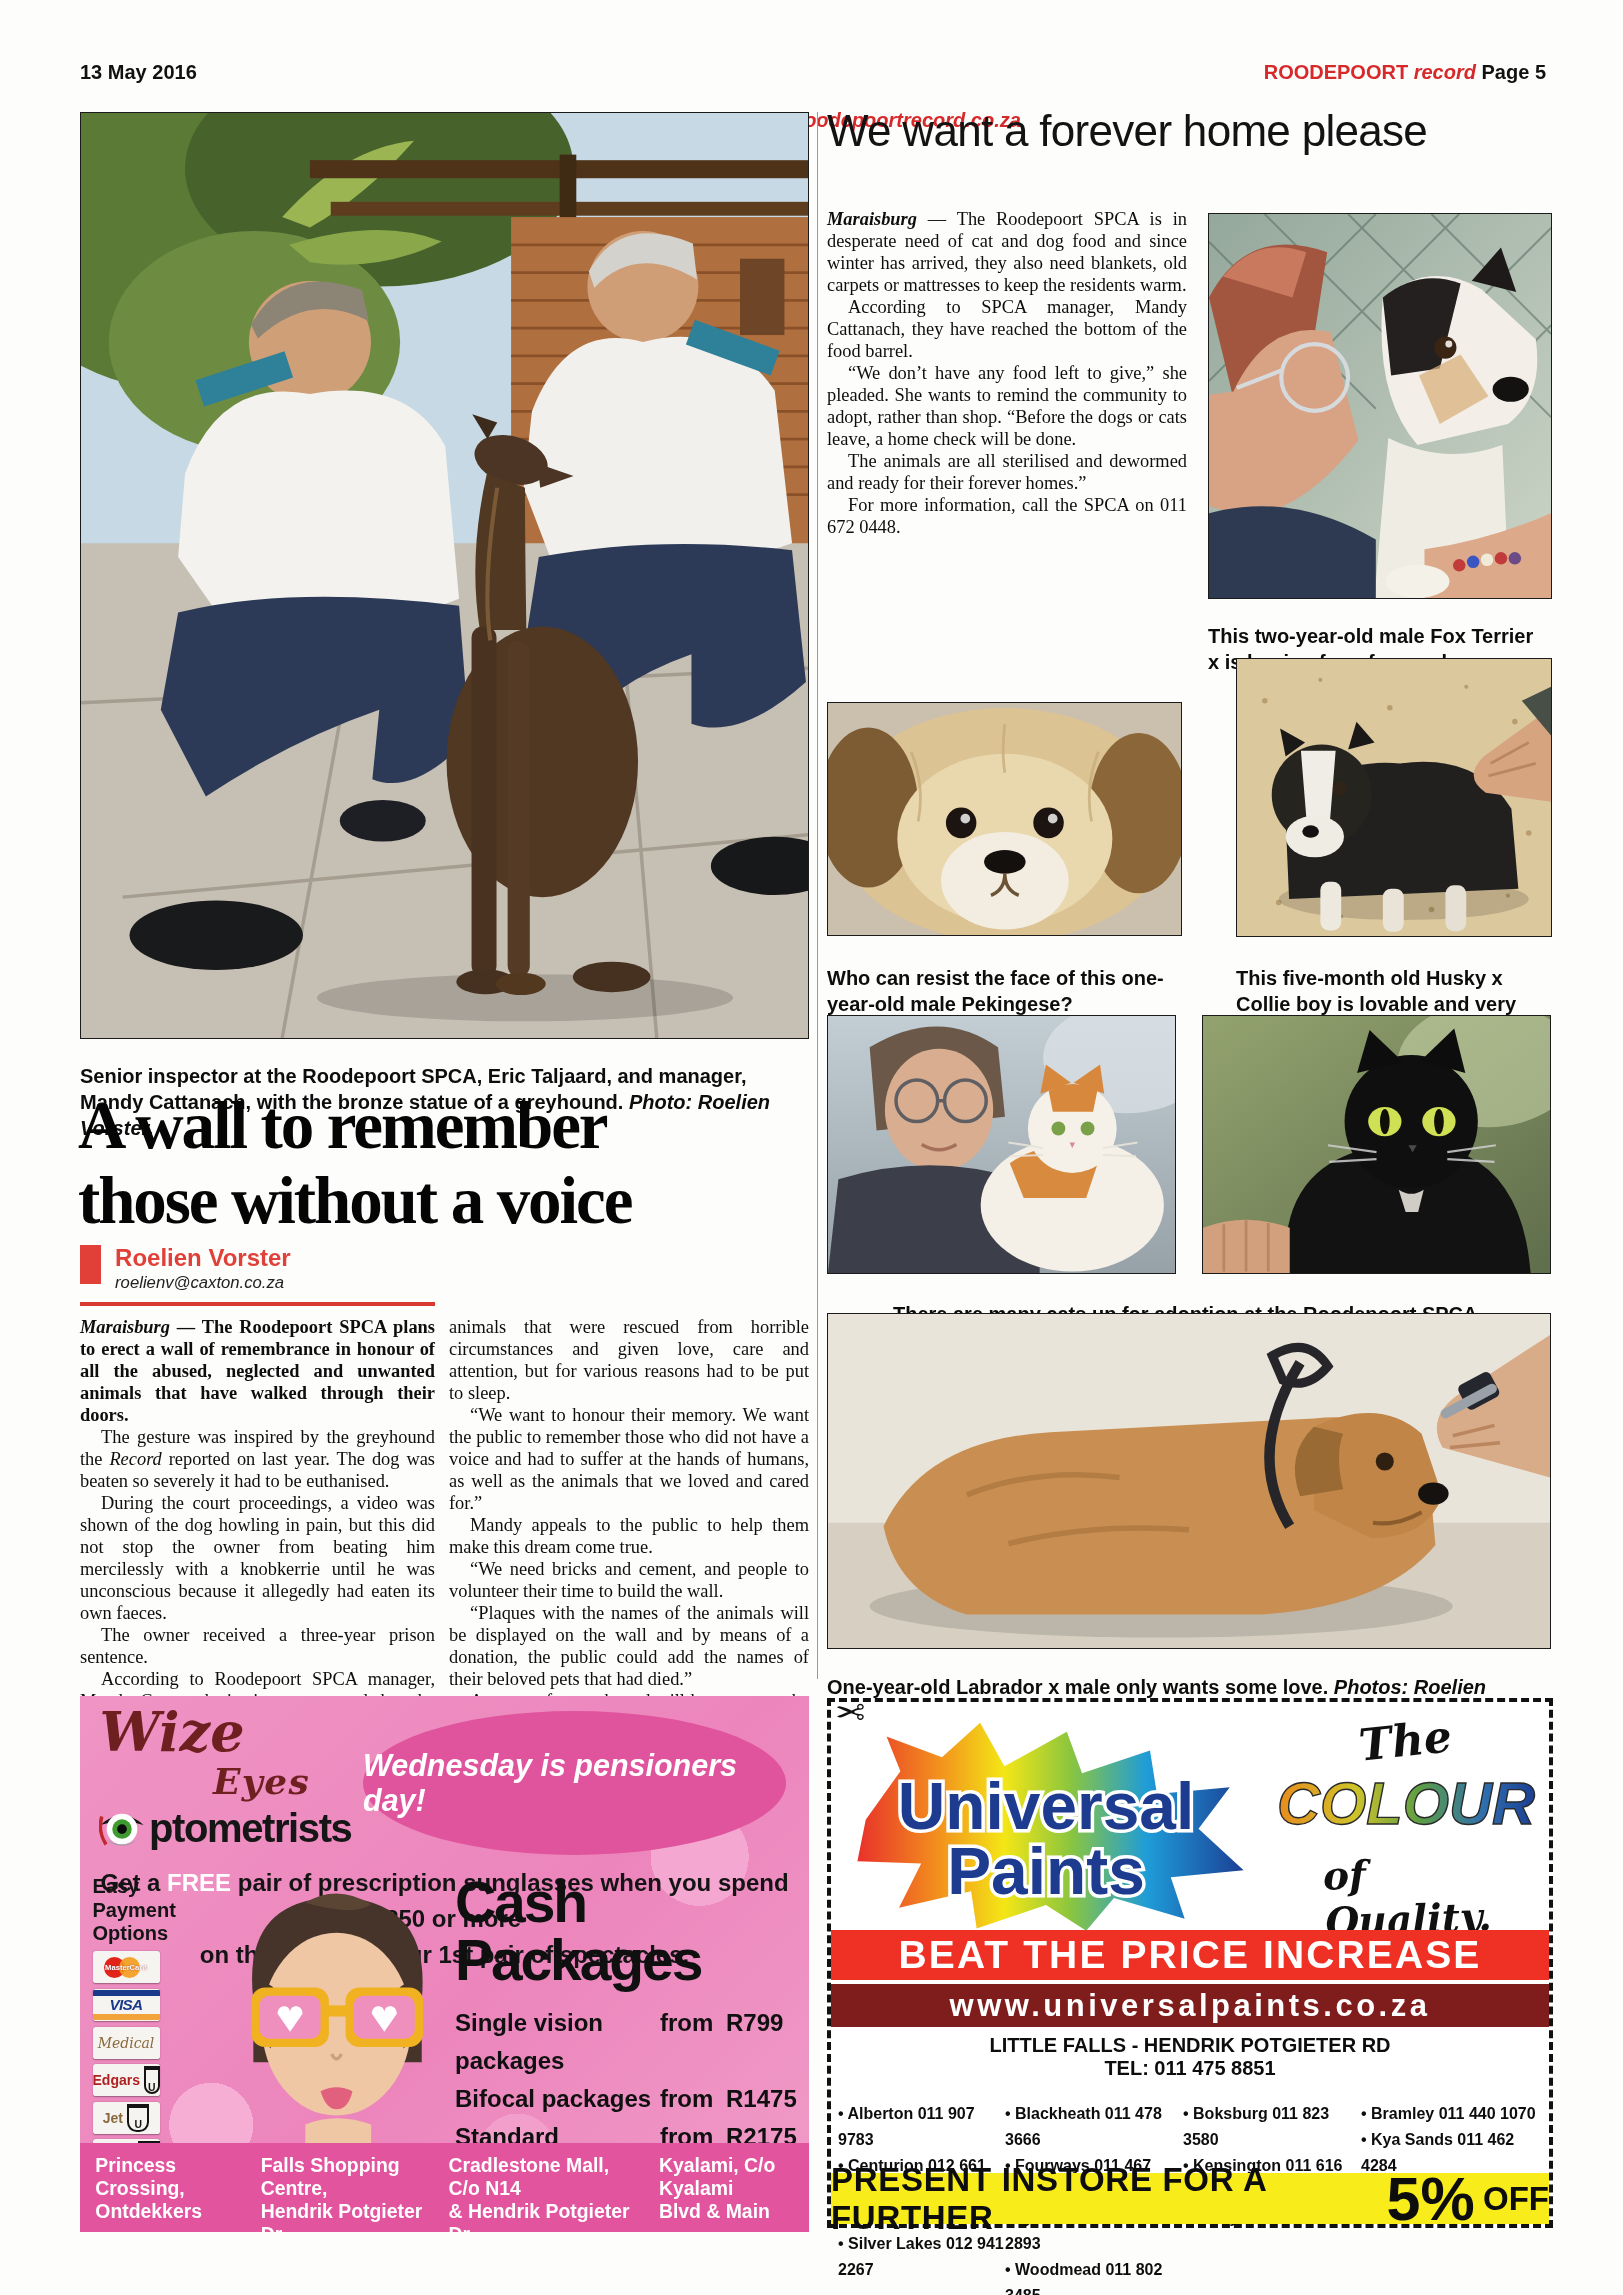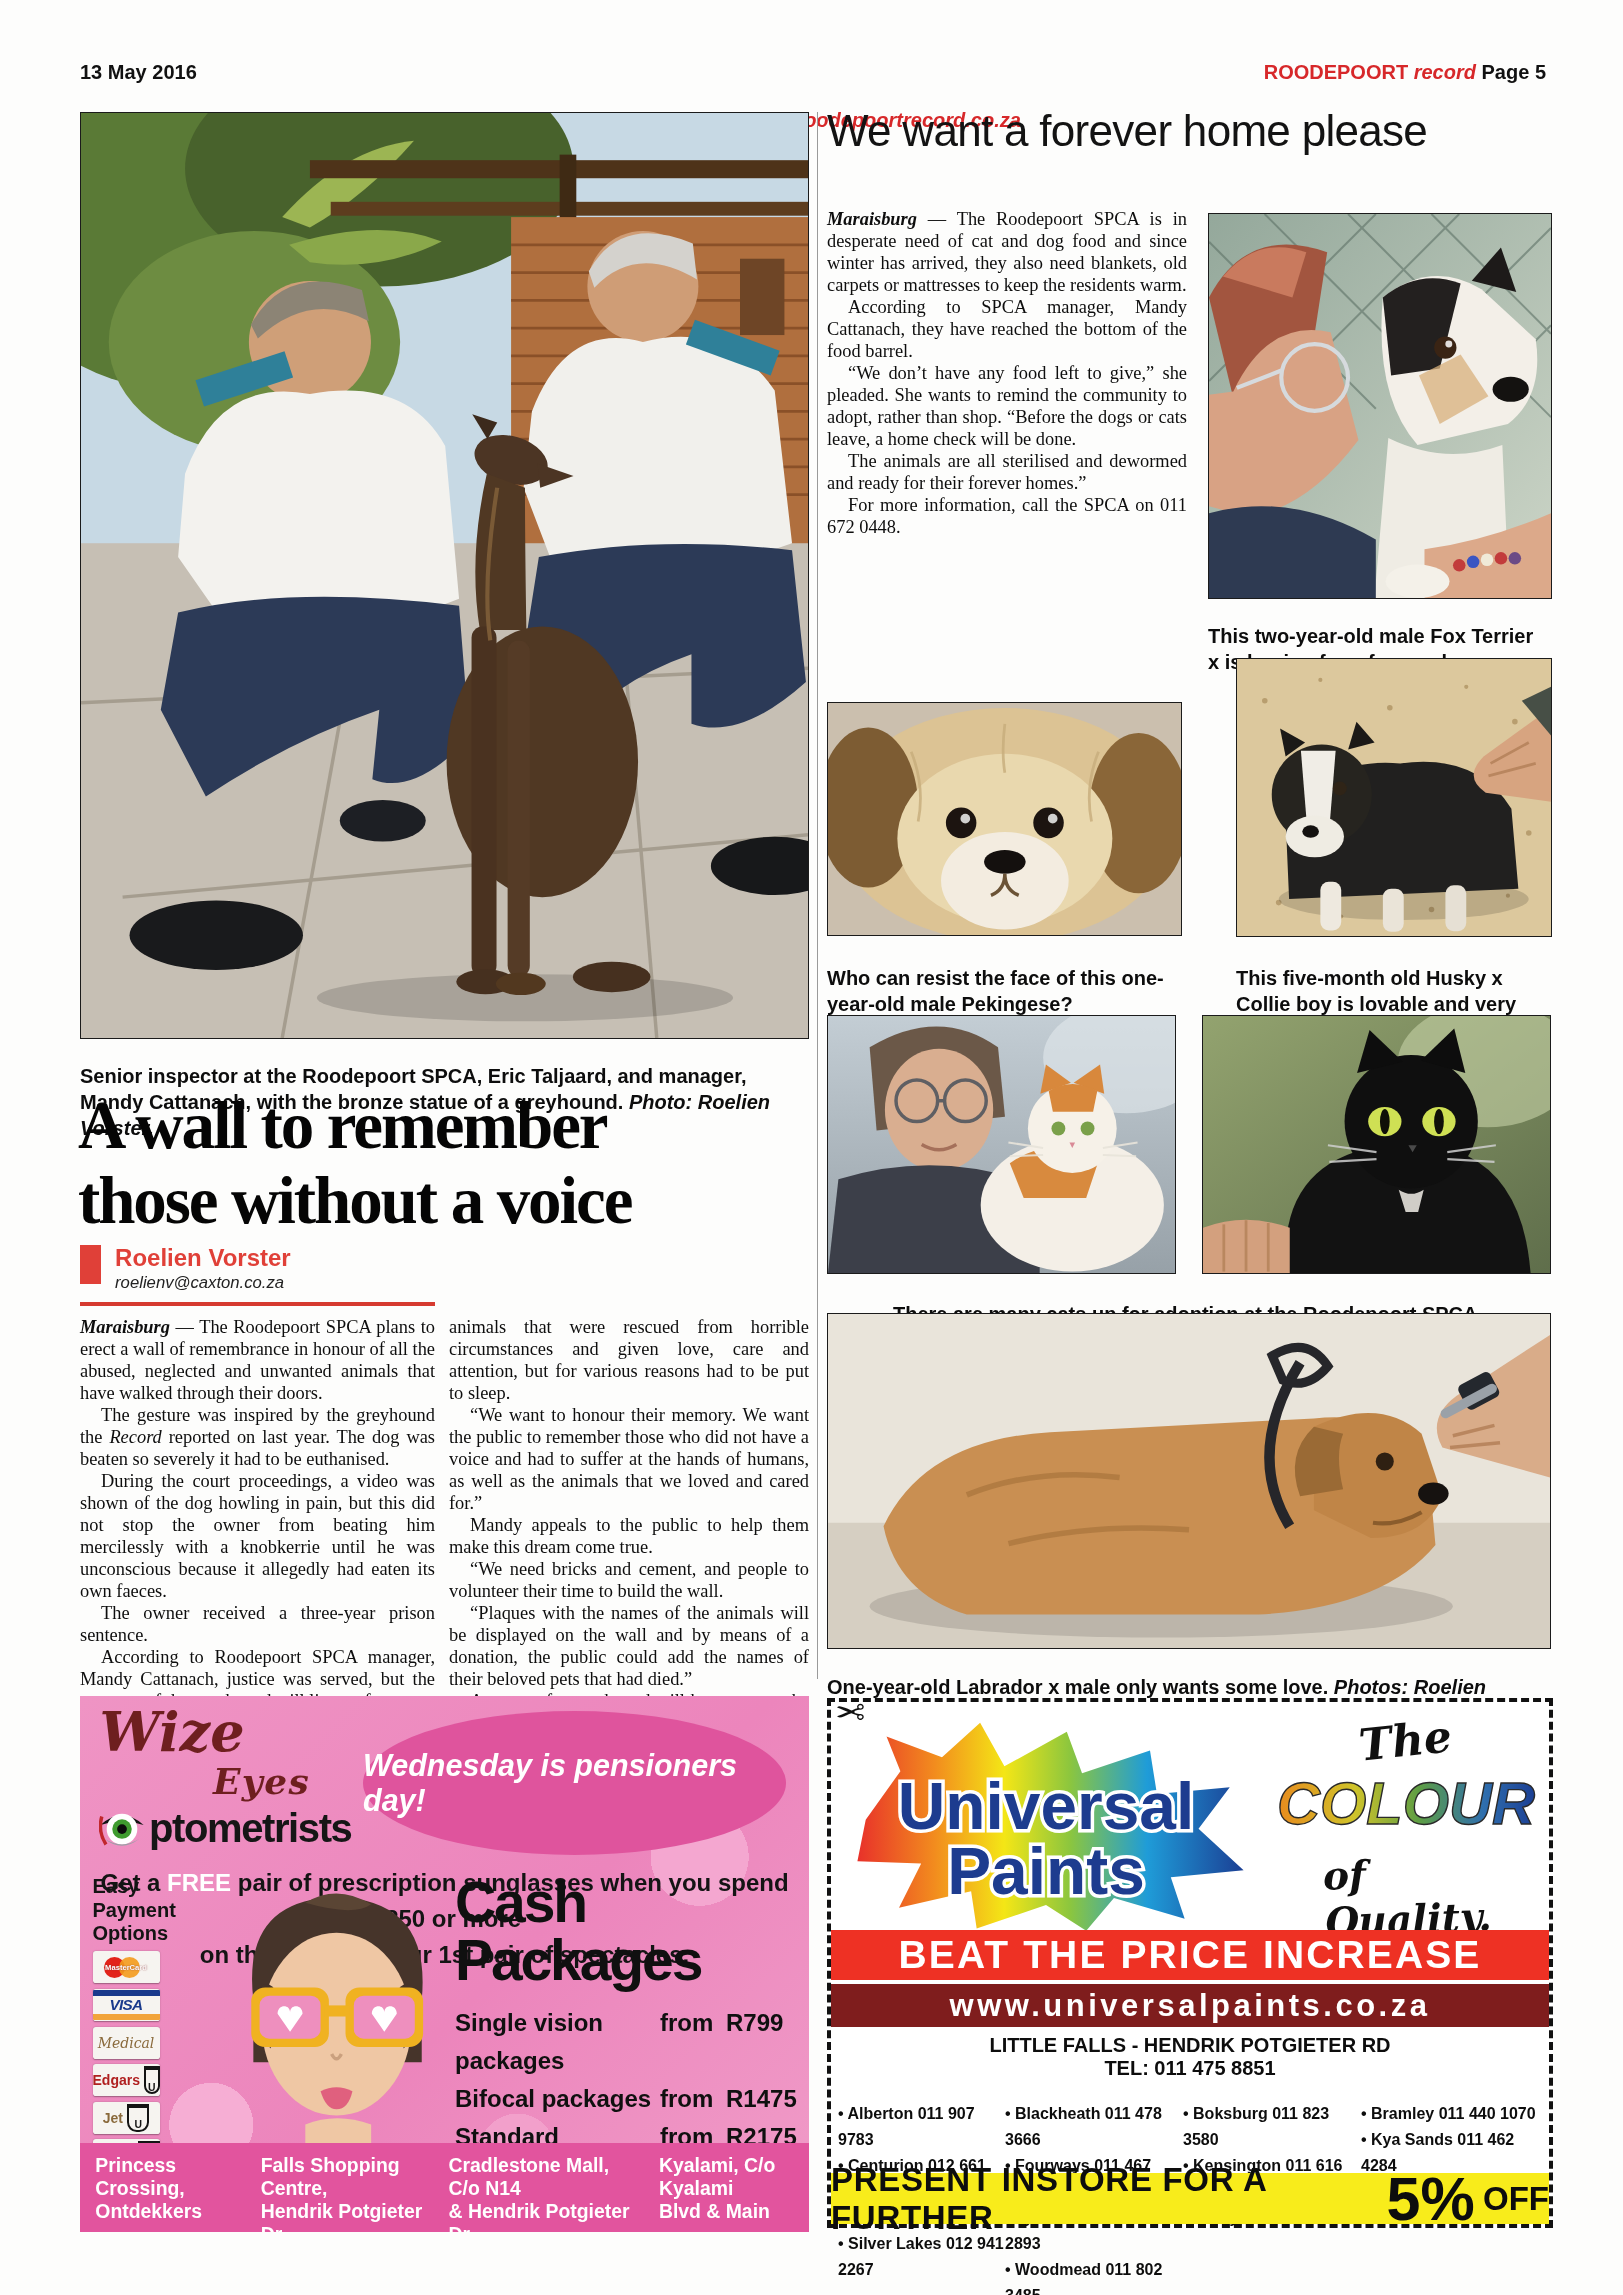--- a/index.html
+++ b/index.html
@@ -27,21 +27,21 @@
   .headline{position:absolute;left:78px;top:1088px;width:734px;font-family:"Liberation Serif",serif;font-weight:bold;font-size:67px;line-height:75px;letter-spacing:-2.1px;color:#050505;}
   .byline{position:absolute;left:80px;top:1245px;}
   .byline .mark{display:inline-block;width:21px;height:39px;background:#e04038;vertical-align:top;margin-right:11px;}
   .byline .bl-name{font-size:24px;font-weight:bold;color:#e04038;line-height:25px;}
   .byline .bl-mail{font-size:16.7px;font-style:italic;color:#222;margin-top:2.8px;}
   .redrule{position:absolute;left:80px;top:1302px;width:355px;height:3.5px;background:#d63a30;}
   .body{font-family:"Liberation Serif",serif;font-size:18.4px;line-height:22px;text-align:justify;color:#0e0e0e;}
   .body p{margin:0;}
   .body p.ind{text-indent:21px;}
   .dateline{font-weight:bold;font-style:italic;}
-  .boldlead{font-weight:normal;}
+  .boldlead{font-weight:bold;}
 
   
   .r-headline{position:absolute;left:827px;top:106px;width:726px;font-size:44px;font-weight:400;letter-spacing:-0.7px;color:#131313;}
   .cap-center{text-align:center;}
 
   
   .wize{position:absolute;left:80px;top:1696px;width:729px;height:536px;overflow:hidden;
         background:radial-gradient(circle at 18% 80%,#f6aed4 0 42px,transparent 42px),
                    radial-gradient(circle at 85% 30%,#f4a7d0 0 49px,transparent 49px),
                    radial-gradient(circle at 60% 85%,#f2a0cb 0 38px,transparent 38px),

